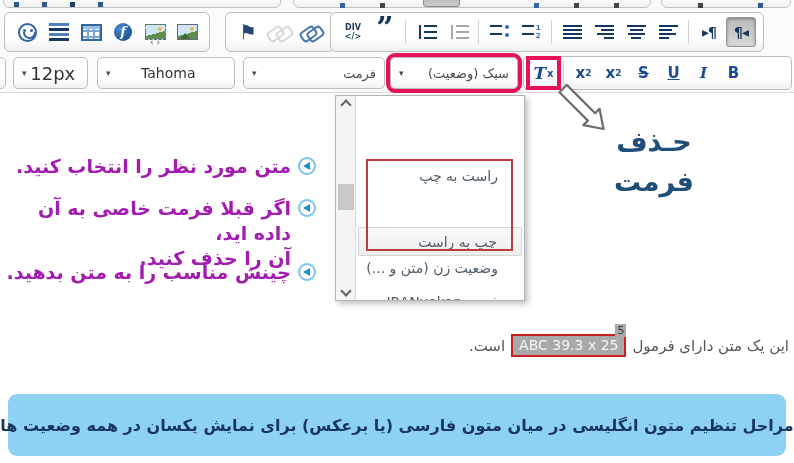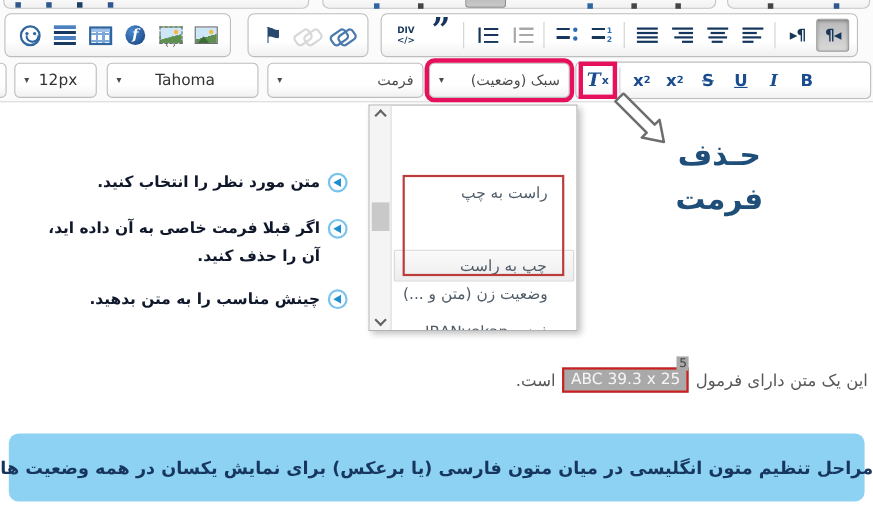--- a/index.html
+++ b/index.html
@@ -95,21 +95,21 @@
   .panel-redbox { position:absolute; left:30px; top:63px; width:147px; height:92px; border:2px solid #bc3c3c; pointer-events:none; }
   .sbar { position:absolute; left:0; top:0; width:20px; height:204px; background:#f4f4f4; border-right:1px solid #dcdcdc; }
   .sb-arrow { position:absolute; left:6px; width:8px; height:8px; border-top:2px solid #636363; border-left:2px solid #636363; }
   .sb-up { top:5px; transform:rotate(45deg); }
   .sb-down { bottom:5px; transform:rotate(225deg); }
   .sb-thumb { position:absolute; left:2px; top:88px; width:16px; height:26px; background:#c9c9c9; }
 
   
   .instructions { position:absolute; left:0; top:0; width:316px; }
   .inst { position:absolute; right:0; display:flex; flex-direction:row; direction:rtl; align-items:flex-start; gap:7px;
-    font-size:14px; font-weight:bold; color:#0f172a; line-height:25px; text-align:right; }
+    font-size:19px; font-weight:bold; color:#a21caf; line-height:25px; text-align:right; }
   .bullet { flex:0 0 auto; width:18px; height:18px; border:2px solid #79c3ec; border-radius:50%; position:relative; margin-top:3px; }
   .bullet::after { content:""; position:absolute; top:3px; right:4px; width:0; height:0;
     border-top:4px solid transparent; border-bottom:4px solid transparent; border-right:7px solid #1d8fd1; }
   .annotation { position:absolute; left:596px; top:122px; width:116px; text-align:center; color:#1f4e79; font-weight:bold; font-size:27px; line-height:40px; direction:rtl; }
   .arrow-svg { position:absolute; left:548px; top:84px; }
   .formula-line { position:absolute; right:5px; top:334px; direction:rtl; font-size:15px; color:#565656; display:flex; align-items:center; gap:6px; }
   .formula-box { position:relative; direction:ltr; background:#a9a9a9; color:#f6f6f6; border:2px solid #cc2020; padding:1px 6px 2px 6px; font-size:14px; }
   .formula-sup { position:absolute; right:-2px; top:-12px; background:#a9a9a9; color:#3d3d3d; font-size:11px; line-height:13px; padding:0 2px; }
   .banner { position:absolute; left:8px; top:394px; width:778px; height:62px; background:#8ed2f3; border-radius:9px;
     display:flex; align-items:center; justify-content:center; }
@@ -153,21 +153,21 @@
           <div class="btn">
             <span class="ic ic-flag">⚑</span>
           </div>
           <div class="btn disabled">
             <span class="ic ic-unlink"></span>
           </div>
           <div class="btn">
             <span class="ic ic-link"></span>
           </div>
         </div>
-      <div class="group" id="g3" style="left:346px;">
+      <div class="group" id="g3" style="left:330px;">
           <div class="btn">
             <span class="ic ic-div">
               <span class="l1">DIV</span>
               <span class="l2">&lt;/&gt;</span>
             </span>
           </div>
           <div class="btn">
             <span class="ic ic-quote">”</span>
           </div>
           <span class="vsep"></span>
@@ -203,21 +203,21 @@
           </div>
           <div class="btn active">
             <span class="ic ic-para">¶◂</span>
           </div>
         </div>
     </div>
 
     <div class="dd" style="left:-34px;width:40px;"></div>
     <div class="dd center" style="left:13px;width:75px;">
       <span class="caret">▾</span>
-      <span class="lbl" style="font-size:14px;">12px</span>
+      <span class="lbl" style="font-size:18px;">12px</span>
     </div>
     <div class="dd center" style="left:97px;width:138px;">
       <span class="caret">▾</span>
       <span class="lbl" style="font-size:14px;">Tahoma</span>
     </div>
     <div class="dd rtl-lbl" style="left:243px;width:142px;">
       <span class="caret">▾</span>
       <span class="lbl">فرمت</span>
     </div>
     <div class="dd rtl-lbl hl" style="left:390px;width:128px;">

